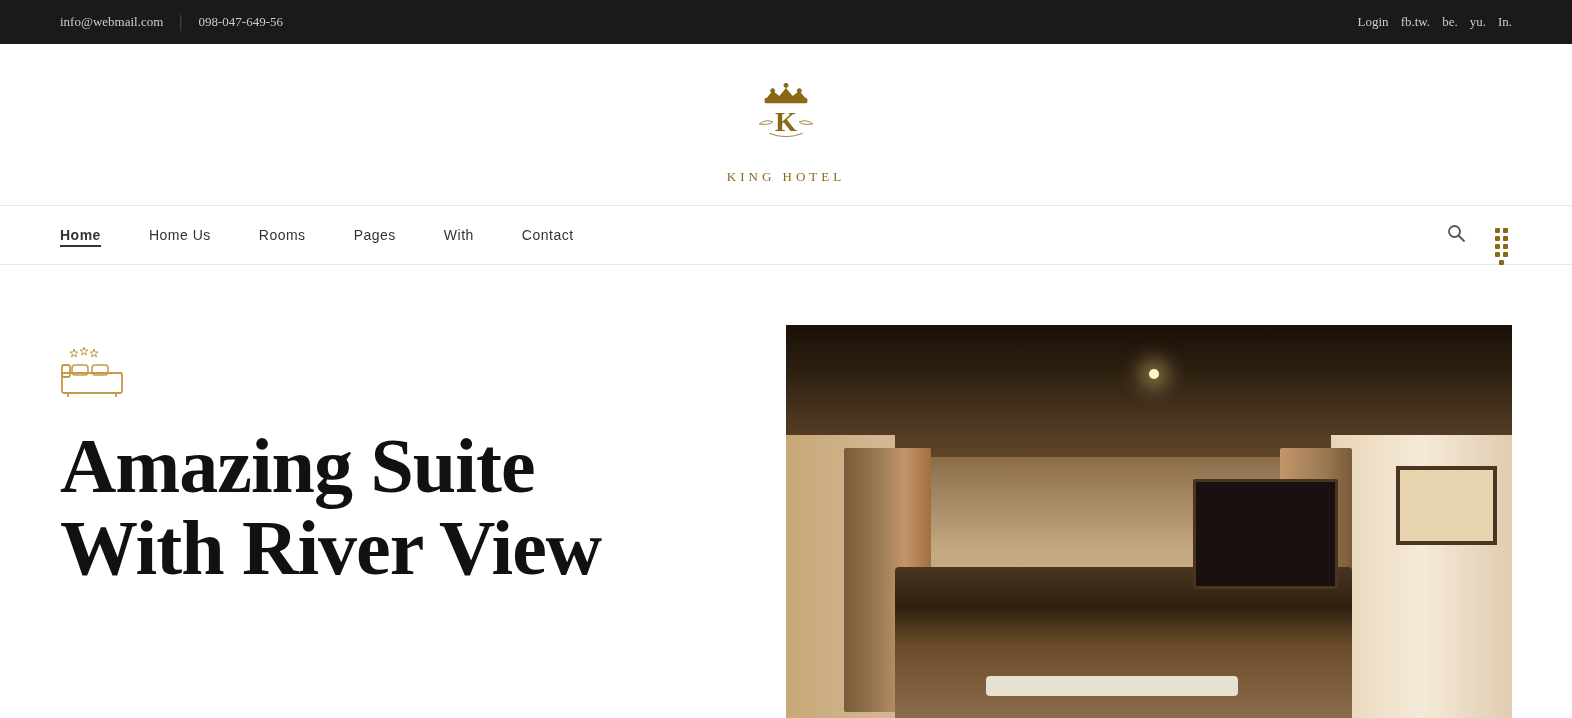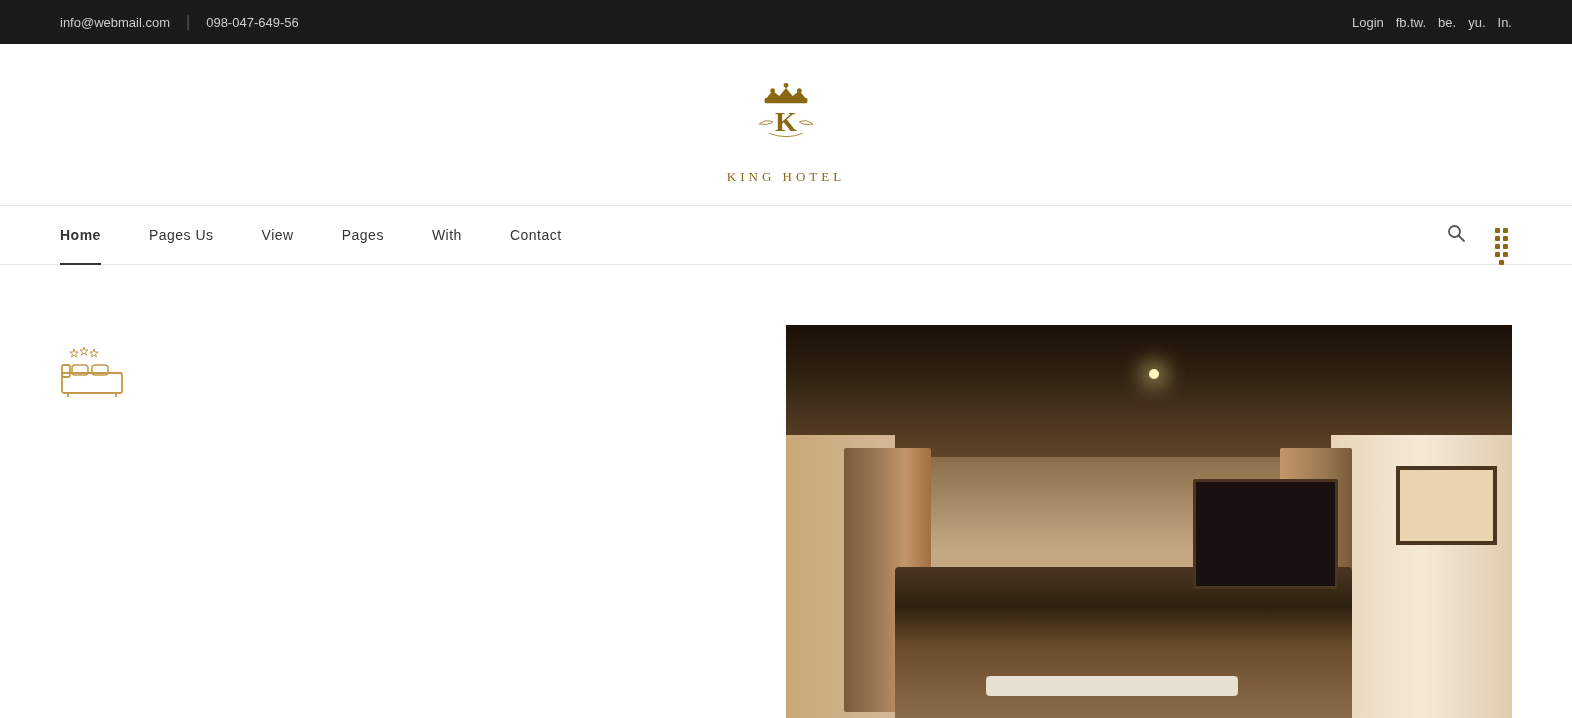--- a/index.html
+++ b/index.html
@@ -8,21 +8,21 @@
     
     .top-bar {
       background: #1a1a1a;
       color: #ccc;
       display: flex;
       align-items: center;
       justify-content: space-between;
       padding: 12px 60px;
       height: 44px;
       font-size: 13px;
-      font-family: Liberation Sans, sans-serif;
+      font-family: Liberation Serif, serif;
     }
     .top-bar-left {
       display: flex;
       align-items: center;
       gap: 16px;
     }
     .top-bar-divider {
       color: #555;
       font-size: 16px;
     }
@@ -83,21 +83,21 @@
     .nav-links li a {
       text-decoration: none;
       color: #333;
       font-family: Arial, sans-serif;
       font-size: 14px;
       letter-spacing: 0.5px;
     }
     .nav-links li a.active {
       font-weight: bold;
       border-bottom: 2px solid #333;
-      padding-bottom: 20px;
+      padding-bottom: 2px;
     }
     .nav-actions {
       display: flex;
       align-items: center;
       gap: 20px;
     }
     .search-icon-btn {
       background: none;
       border: none;
       cursor: pointer;
@@ -225,24 +225,24 @@
     <span class="logo-text">KING HOTEL</span>
   </div>
 </div>
 
 <nav class="nav-bar">
   <ul class="nav-links">
     <li>
       <a href="#" class="active">Home</a>
     </li>
     <li>
-      <a href="#">Pages Us</a>
-    </li>
-    <li>
-      <a href="#">View</a>
+      <a href="#">Home Us</a>
+    </li>
+    <li>
+      <a href="#">Rooms</a>
     </li>
     <li>
       <a href="#">Pages</a>
     </li>
     <li>
       <a href="#">With</a>
     </li>
     <li>
       <a href="#">Contact</a>
     </li>
@@ -283,20 +283,24 @@
 
         <line x1="2" y1="28" x2="62" y2="28" stroke="#c49a4a" stroke-width="1.5"></line>
 
         <rect x="12" y="20" width="16" height="10" rx="3" stroke="#c49a4a" stroke-width="1.5" fill="none"></rect>
         <rect x="32" y="20" width="16" height="10" rx="3" stroke="#c49a4a" stroke-width="1.5" fill="none"></rect>
 
         <line x1="8" y1="48" x2="8" y2="52" stroke="#c49a4a" stroke-width="1.8"></line>
         <line x1="56" y1="48" x2="56" y2="52" stroke="#c49a4a" stroke-width="1.8"></line>
       </svg>
     </div>
+    <h1 class="hero-title">
+      <span>Amazing Suite</span><br>
+      <span>With River View</span>
+    </h1>
   </div>
   <div class="hero-right">
 
     <div class="room-image-placeholder">
       <div class="room-ceiling"></div>
       <div class="room-back-wall"></div>
       <div class="room-wall-left"></div>
       <div class="room-wall-right"></div>
       <div class="room-curtain-l"></div>
       <div class="room-curtain-r"></div>

